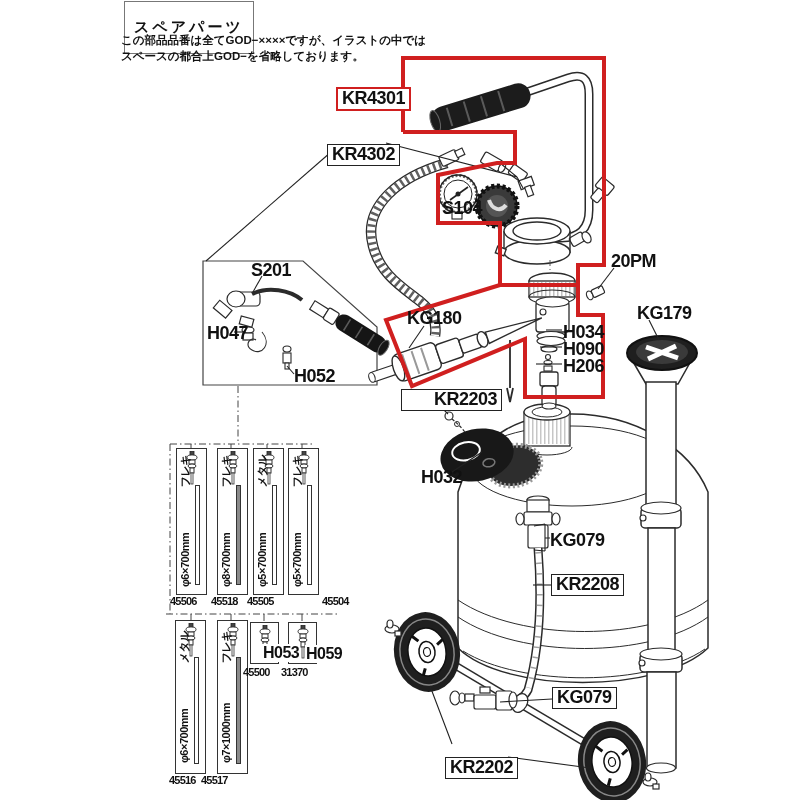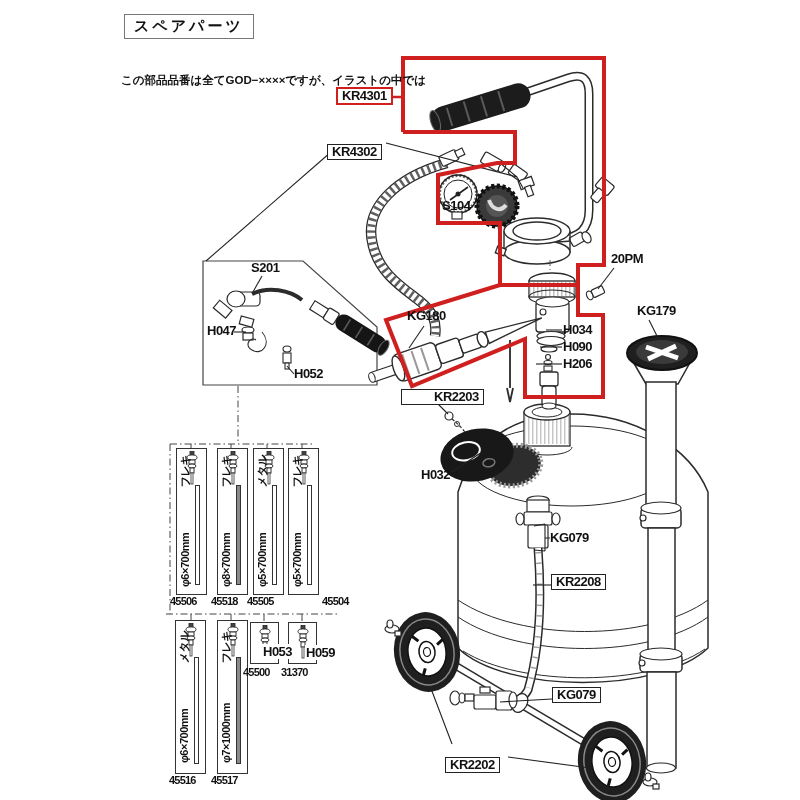--- a/index.html
+++ b/index.html
@@ -1,35 +1,35 @@
 <!DOCTYPE html>
 <html><head>
 <meta charset="utf-8">
 <style>
   html,body{margin:0;padding:0;background:#fff;}
   #page{position:relative;width:800px;height:800px;background:#fff;overflow:hidden;
         font-family:"Liberation Sans","DejaVu Sans",sans-serif;color:#111;}
   #art{position:absolute;left:0;top:0;}
-  .plabel{position:absolute;font-size:13px;font-weight:bold;letter-spacing:-0.5px;
+  .plabel{position:absolute;font-size:18px;font-weight:bold;letter-spacing:-0.5px;
           white-space:nowrap;line-height:1.1;background:transparent;}
   .bbox{border:1.5px solid #222;background:#fff;padding:0px 4px;}
   .rbox{border:2px solid #d01f1f;background:#fff;padding:0px 4px;}
-  #title{position:absolute;left:124px;top:14px;border:1.2px solid #777;background:#fff;
-         padding:2px 9px;font-size:15px;font-weight:bold;letter-spacing:3px;}
+  #title{position:absolute;left:124px;top:1px;border:1.2px solid #777;background:#fff;
+         padding:16px 9px;font-size:15px;font-weight:bold;letter-spacing:3px;}
   .note{position:absolute;left:121px;font-size:11.5px;font-weight:bold;letter-spacing:0px;white-space:nowrap;}
   
   .cell{position:absolute;border:1.3px solid #333;background:#fff;width:29px;}
   .cell .nozicon{position:absolute;top:2px;left:50%;transform:translateX(-50%);width:16px;height:34px;}
   .rodline{position:absolute;right:6px;top:36px;bottom:9px;width:3px;border:1px solid #333;background:#fff;}
   .rodline.dark{background:#8a8a8a;}
   .vtext{position:absolute;left:-58px;width:132px;height:14px;transform:rotate(-90deg);
          display:flex;justify-content:space-between;align-items:center;
          font-size:11px;font-weight:bold;letter-spacing:-0.5px;white-space:nowrap;}
   .pnum{position:absolute;width:42px;text-align:left;font-size:11px;font-weight:bold;letter-spacing:-0.8px;}
-  .slabel{position:absolute;font-size:13px;font-weight:bold;letter-spacing:-0.5px;background:#fff;padding:0 1px;}
+  .slabel{position:absolute;font-size:16px;font-weight:bold;letter-spacing:-0.5px;background:#fff;padding:0 1px;}
 </style>
 </head>
 <body>
 
 <div id="page">
 
 <svg id="art" width="800" height="800" viewBox="0 0 800 800">
   <defs>
     <g id="noz">
       <rect x="6" y="0.5" width="4" height="4" fill="#444" stroke="#222" stroke-width="0.8"></rect>
@@ -305,21 +305,22 @@
   </g>
 
   <g stroke="#d01f1f" fill="none" stroke-width="4" stroke-linejoin="miter">
     <path d="M403,132 L403,58 L604,58 L604,265 L578,265 L578,315 L603,315 L603,397 L525,397 L525,339 L412,386 L386,320 L500,285"></path>
     <path d="M403,132 L515,132 L515,163 L497,163 L438,175 L438,223 L500,223 L500,285 L576,285"></path>
     <path d="M391,97 L403,97" stroke-width="2.5"></path>
   </g>
 </svg>
 
 <div id="title">スペアパーツ</div>
-<div class="note" style="top:33px;margin-top:40px;">この部品品番は全てGOD−××××ですが、イラストの中では</div>
+<div class="note" style="top:33px;">この部品品番は全てGOD−××××ですが、イラストの中では</div>
+<div class="note" style="top:49px;">スペースの都合上GOD−を省略しております。</div>
 
 <div class="plabel rbox" style="left:336px;top:87px;">KR4301</div>
 <div class="plabel bbox" style="left:327px;top:144px;">KR4302</div>
 <div class="plabel" style="left:442px;top:199px;">S104</div>
 <div class="plabel" style="left:251px;top:261px;">S201</div>
 <div class="plabel" style="left:207px;top:324px;">H047</div>
 <div class="plabel" style="left:294px;top:367px;">H052</div>
 <div class="plabel" style="left:407px;top:309px;">KG180</div>
 <div class="plabel" style="left:611px;top:252px;">20PM</div>
 <div class="plabel" style="left:637px;top:304px;">KG179</div>
@@ -392,21 +393,21 @@
   <svg class="nozicon" viewBox="0 0 16 34">
         <use href="#noz"></use>
       </svg>
   <div class="rodline dark"></div>
   <div class="vtext" style="top:69px;">
         <span>φ7×1000mm</span>
         <span>フレキ</span>
       </div>
 </div>
 <div class="pnum" style="left:169px;top:774px;">45516</div>
-<div class="pnum" style="left:211px;top:774px;">45517</div>
+<div class="pnum" style="left:201px;top:774px;">45517</div>
 
 <div class="cell" style="left:250px;top:622px;width:27px;height:40px;">
   <svg class="nozicon" viewBox="0 0 16 34">
         <use href="#noz"></use>
       </svg>
 </div>
 <div class="cell" style="left:288px;top:622px;width:27px;height:40px;">
   <svg class="nozicon" viewBox="0 0 16 34">
         <use href="#noz"></use>
       </svg>

